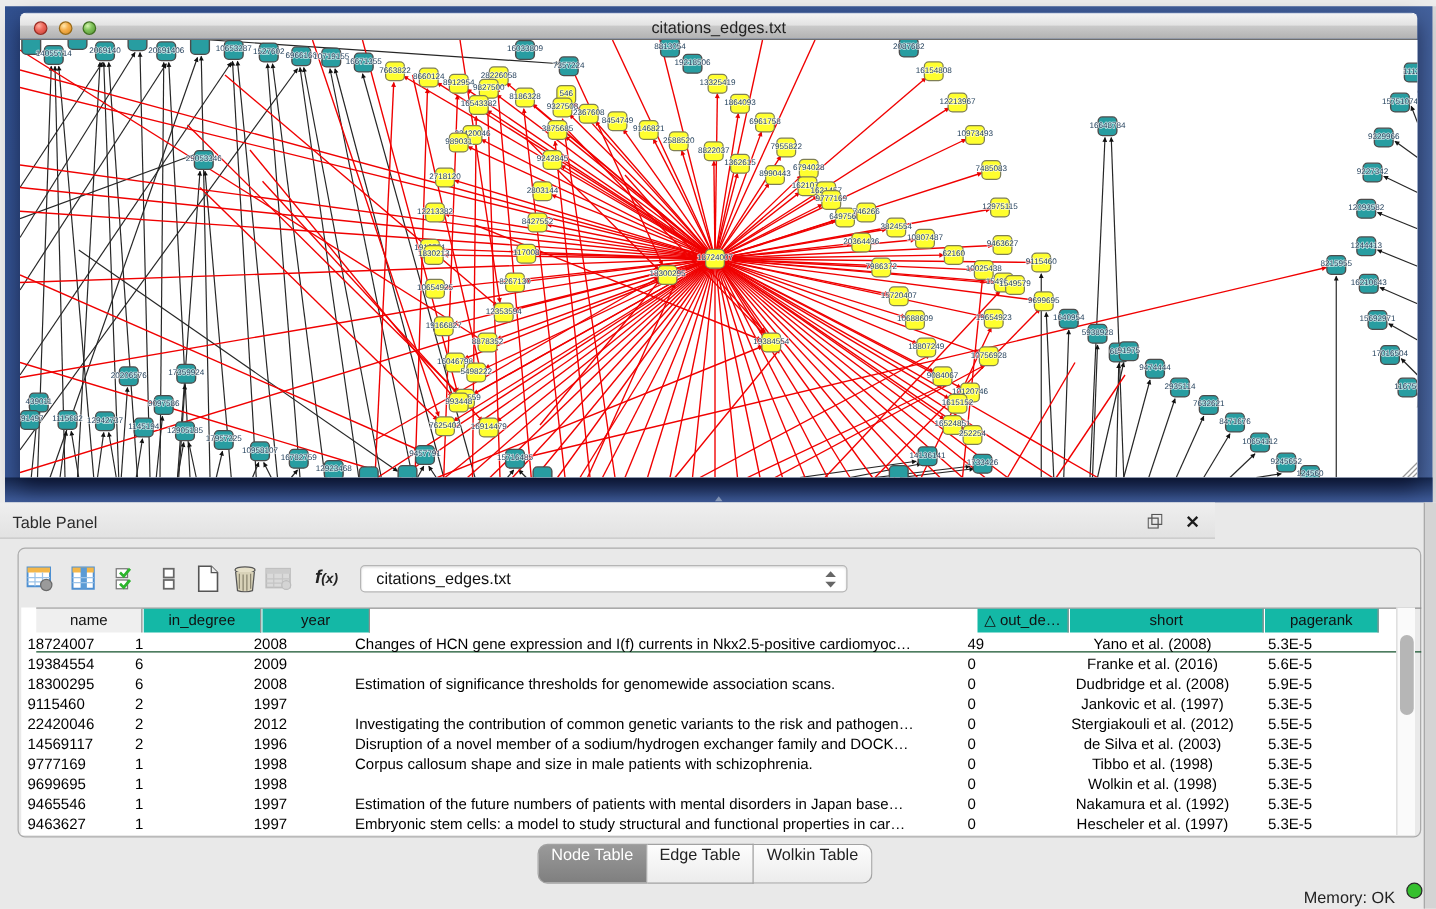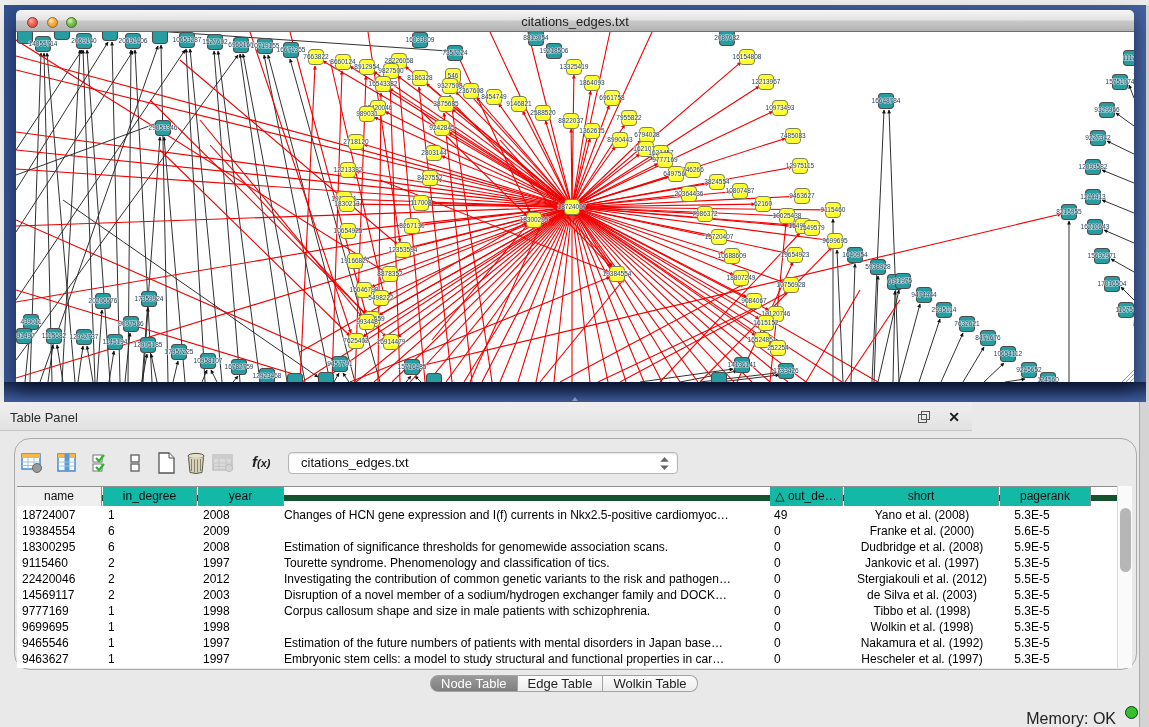--- a/index.html
+++ b/index.html
@@ -22,48 +22,48 @@
 #net line.b{stroke:#262626;stroke-width:0.95}
 #net rect.tn{fill:#289da1;stroke:#4c4c4c;stroke-width:1.1}
 #net rect.yn{fill:#ffff2e;stroke:#7f7f55;stroke-width:1}
 #net text.nl{font-family:"Liberation Sans",sans-serif;font-size:6.5px;fill:#24415c;text-anchor:middle;dominant-baseline:hanging;paint-order:stroke;stroke:rgba(255,255,255,0.72);stroke-width:1.2px}
 
 #tp{position:absolute;left:0;top:402px;z-index:4;width:1149px;height:325px;background:#e9e9e9}
 #tphead{position:absolute;left:0;top:0;width:972px;height:29px;background:linear-gradient(#efefef,#e2e2e2);border-bottom:1px solid #c4c4c4;font-size:13px;color:#2b2b2b}
 #tphead span{position:absolute;left:10px;top:8px}
 #fl{position:absolute;right:42px;top:9px;width:12px;height:12px}
 #cl{position:absolute;right:12px;top:7px;font-size:14px;font-weight:bold;color:#1a1a1a}
-#box{position:absolute;left:14px;top:36px;width:1123px;height:232px;border:1px solid #ababab;border-radius:16px;background:#e9e9e9}
+#box{position:absolute;left:14px;top:36px;width:1123px;height:232px;border:1px solid #ababab;border-radius:6px;background:#e9e9e9}
 
 #tb{position:absolute;left:4px;top:11px;height:30px;width:1100px}
 .ic{position:absolute;top:2px;width:22px;height:22px}
 #dd{position:absolute;left:269px;top:2px;width:390px;height:22px;background:#fff;border:1px solid #b5b5b5;border-radius:4px;font-size:13px;color:#111;line-height:20px;padding-left:12px;box-shadow:inset 0 1px 2px rgba(0,0,0,0.12)}
 #st{position:absolute;right:6px;top:3px;width:13px;height:15px}
 
 #tbl{position:absolute;left:2px;top:47px;width:1100px;height:182px;background:#fff;font-size:12px;color:#000}
-#thr{position:absolute;left:0;top:0;width:1108px;height:15px;border-top:1px solid #8f8f8f;border-bottom:6px solid #14532d}
+#thr{position:absolute;left:12px;top:0;width:1108px;height:36px;border-top:1px solid #8f8f8f;border-bottom:1px solid #14532d}
 #thr span{position:absolute;top:0;height:19px;background:#14b8a6;border-right:1px solid #8f8f8f;text-align:center;line-height:19px;color:#111}
 #rowsarea{position:absolute;left:0;top:21px;width:1108px;height:161px}
 .tr{position:absolute;left:0;width:1108px;height:16px;line-height:16px;white-space:nowrap}
 .tr span{position:absolute;display:inline-block;overflow:hidden}
 .c0{left:5px;width:80px}.c1{left:91px;width:80px}.c2{left:186px;width:80px}
 .c3{left:267px;width:478px}.c4{left:757px;width:70px}
 .c5{left:827px;width:156px;text-align:center}.c6{left:970px;width:90px;text-align:center}
 
 #h0{left:0;width:85px;background:#efefef !important}#h1{left:86px;width:94px}#h2{left:181px;width:86px}
 #h3{left:268px;width:484px}#h4{left:753px;width:73px}#h5{left:827px;width:155px}#h6{left:983px;width:91px}
 #vsb{position:absolute;right:4px;top:47px;width:15px;height:182px;background:#fafafa;border-left:1px solid #d9d9d9}
 #vth{position:absolute;left:2px;top:22px;width:11px;height:64px;background:#b6b6b6;border-radius:6px}
 
 #tabs{position:absolute;left:430px;top:273px;height:17px;font-size:13px}
-.tab{float:left;height:17px;line-height:16px;padding:0 10px;background:linear-gradient(#fdfdfd,#ececec);border-top:1px solid #a2a2a2;border-bottom:1px solid #a2a2a2;border-right:1px solid #a2a2a2;color:#222}
+.tab{float:left;height:32px;line-height:16px;padding:0 10px;background:linear-gradient(#fdfdfd,#ececec);border-top:1px solid #a2a2a2;border-bottom:1px solid #a2a2a2;border-right:1px solid #a2a2a2;color:#222}
 .tab.sel{background:linear-gradient(#9a9a9a,#7f7f7f);color:#fff}
 .tab.first{border-left:1px solid #a2a2a2;border-radius:8px 0 0 8px}
 .tab.last{border-radius:0 8px 8px 0}
-#mem{position:absolute;right:33px;top:308px;font-size:16px;color:#222}
+#mem{position:absolute;right:33px;top:308px;font-size:13px;color:#222}
 #memdot{position:absolute;right:11px;top:304px;width:13px;height:13px;border-radius:50%;background:#35c02e;border:1.5px solid #2b2b2b}
 #rsb{position:absolute;left:1139px;top:402px;z-index:5;width:10px;height:325px;background:#d4d4d4;border-left:1px solid #a9a9a9}
 </style></head><body>
 <div id="page">
   <div id="deskr"></div>
   <div id="shband"></div>
   <div id="grip"></div>
   <div id="desk"></div>
   <div id="win">
     <div id="canvas">
@@ -667,54 +667,53 @@
               <span class="c3">Changes of HCN gene expression and I(f) currents in Nkx2.5-positive cardiomyoc…</span>
               <span class="c4">49</span>
               <span class="c5">Yano et al. (2008)</span>
               <span class="c6">5.3E-5</span>
             </div>
 <div class="tr" style="top:16px">
               <span class="c0">19384554</span>
               <span class="c1">6</span>
               <span class="c2">2009</span>
               <span class="c4">0</span>
-              <span class="c5">Franke et al. (2000)</span>
+              <span class="c5">Franke et al. (2016)</span>
               <span class="c6">5.6E-5</span>
             </div>
 <div class="tr" style="top:32px">
               <span class="c0">18300295</span>
               <span class="c1">6</span>
               <span class="c2">2008</span>
               <span class="c3">Estimation of significance thresholds for genomewide association scans.</span>
               <span class="c4">0</span>
               <span class="c5">Dudbridge et al. (2008)</span>
               <span class="c6">5.9E-5</span>
             </div>
 <div class="tr" style="top:48px">
               <span class="c0">9115460</span>
               <span class="c1">2</span>
               <span class="c2">1997</span>
-              <span class="c3">Tourette syndrome. Phenomenology and classification of tics.</span>
               <span class="c4">0</span>
               <span class="c5">Jankovic et al. (1997)</span>
               <span class="c6">5.3E-5</span>
             </div>
 <div class="tr" style="top:64px">
               <span class="c0">22420046</span>
               <span class="c1">2</span>
               <span class="c2">2012</span>
               <span class="c3">Investigating the contribution of common genetic variants to the risk and pathogen…</span>
               <span class="c4">0</span>
               <span class="c5">Stergiakouli et al. (2012)</span>
               <span class="c6">5.5E-5</span>
             </div>
 <div class="tr" style="top:80px">
               <span class="c0">14569117</span>
               <span class="c1">2</span>
-              <span class="c2">2003</span>
+              <span class="c2">1996</span>
               <span class="c3">Disruption of a novel member of a sodium/hydrogen exchanger family and DOCK…</span>
               <span class="c4">0</span>
               <span class="c5">de Silva et al. (2003)</span>
               <span class="c6">5.3E-5</span>
             </div>
 <div class="tr" style="top:96px">
               <span class="c0">9777169</span>
               <span class="c1">1</span>
               <span class="c2">1998</span>
               <span class="c3">Corpus callosum shape and size in male patients with schizophrenia.</span>

